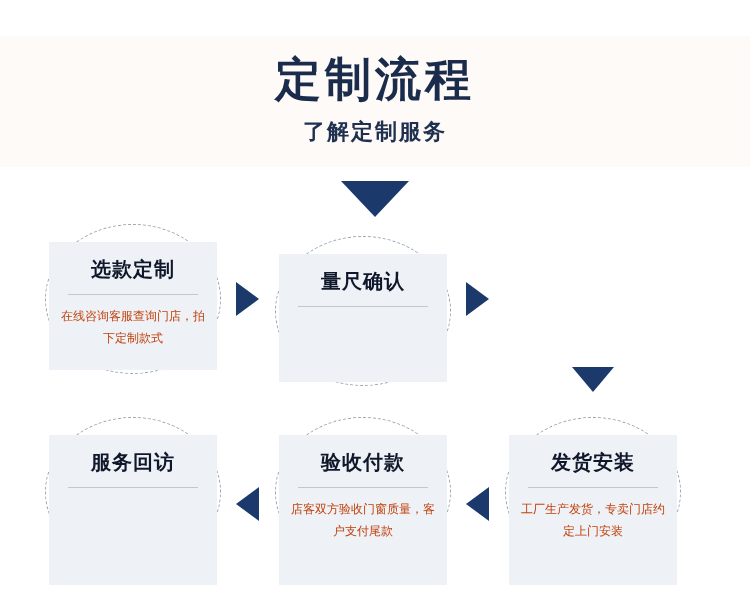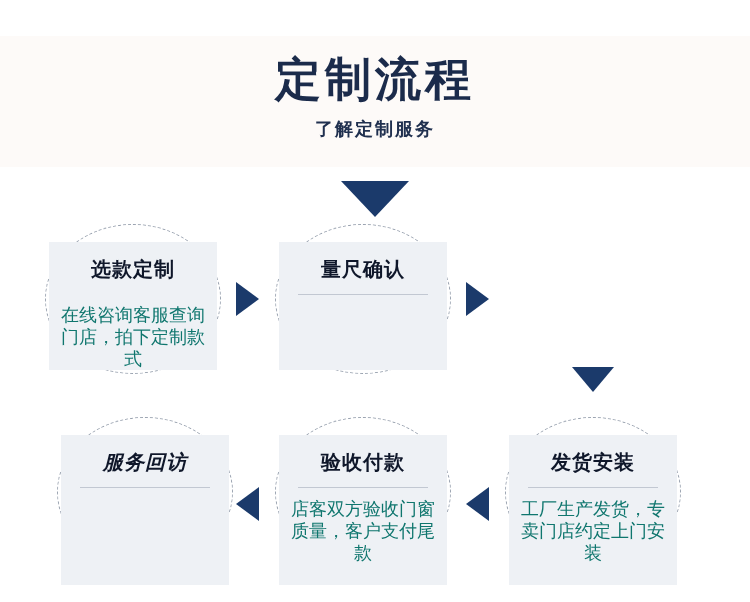--- a/index.html
+++ b/index.html
@@ -35,21 +35,21 @@
     padding-top: 16px;
     font-size: 46px;
     font-weight: bold;
     letter-spacing: 4px;
     color: #1b2b4b;
     line-height: 1.2;
   }
   .header-sub {
     margin: 0;
     padding-top: 10px;
-    font-size: 18px;
+    font-size: 22px;
     font-weight: bold;
     letter-spacing: 2px;
     color: #20304f;
   }
   
   .flow {
     position: absolute;
     left: 0;
     top: 131px;
     width: 750px;
@@ -124,23 +124,23 @@
     width: 130px;
     height: 1px;
     background: #c2c8d2;
     margin: 11px 0 10px 0;
     position: relative;
     z-index: 3;
   }
   .node-desc {
     width: 150px;
     text-align: center;
-    font-size: 18px;
+    font-size: 12px;
     line-height: 22px;
-    color: #0f766e;
+    color: #c2410c;
     position: relative;
     z-index: 3;
   }
 
   
   .arrow-right {
     position: absolute;
     width: 0;
     height: 0;
     border-top: 17px solid transparent;
@@ -182,21 +182,21 @@
       <div class="disc"></div>
       <div class="card">
         <div class="node-title">选款定制</div>
         <div class="divider"></div>
         <div class="node-desc">在线咨询客服查询门店，拍下定制款式</div>
       </div>
     </div>
 
     <div class="arrow-right" style="left:236px; top:115px;"></div>
 
-    <div class="node" style="left:275px; top:57px;">
+    <div class="node" style="left:275px; top:69px;">
       <div class="disc"></div>
       <div class="card">
         <div class="node-title">量尺确认</div>
         <div class="divider"></div>
       </div>
     </div>
 
     <div class="arrow-right" style="left:466px; top:115px;"></div>
 
 
@@ -217,21 +217,21 @@
       <div class="disc"></div>
       <div class="card tall">
         <div class="node-title">验收付款</div>
         <div class="divider"></div>
         <div class="node-desc">店客双方验收门窗质量，客户支付尾款</div>
       </div>
     </div>
 
     <div class="arrow-left" style="left:236px; top:320px;"></div>
 
-    <div class="node" style="left:57px; top:250px;font-style:italic;">
+    <div class="node" style="left:45px; top:250px;">
       <div class="disc"></div>
       <div class="card tall">
         <div class="node-title">服务回访</div>
         <div class="divider"></div>
       </div>
     </div>
 
   </div>
 
   <div class="footer-band"></div>

